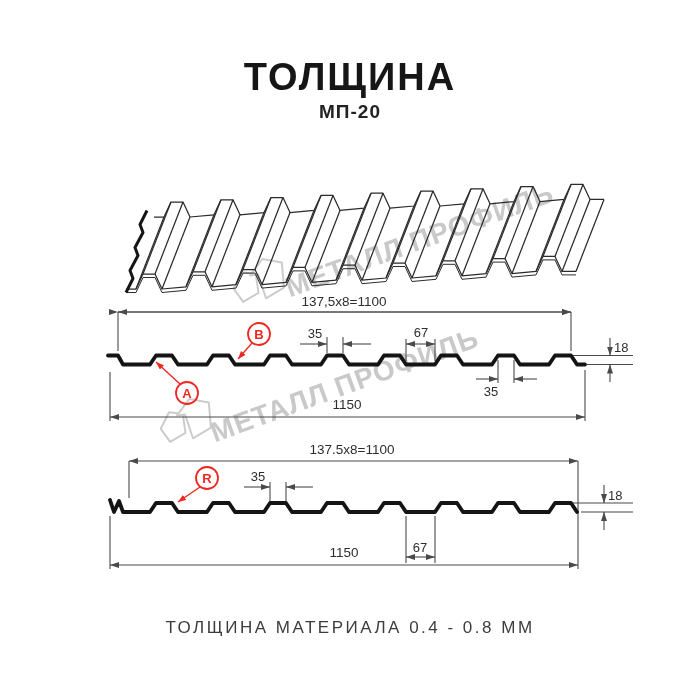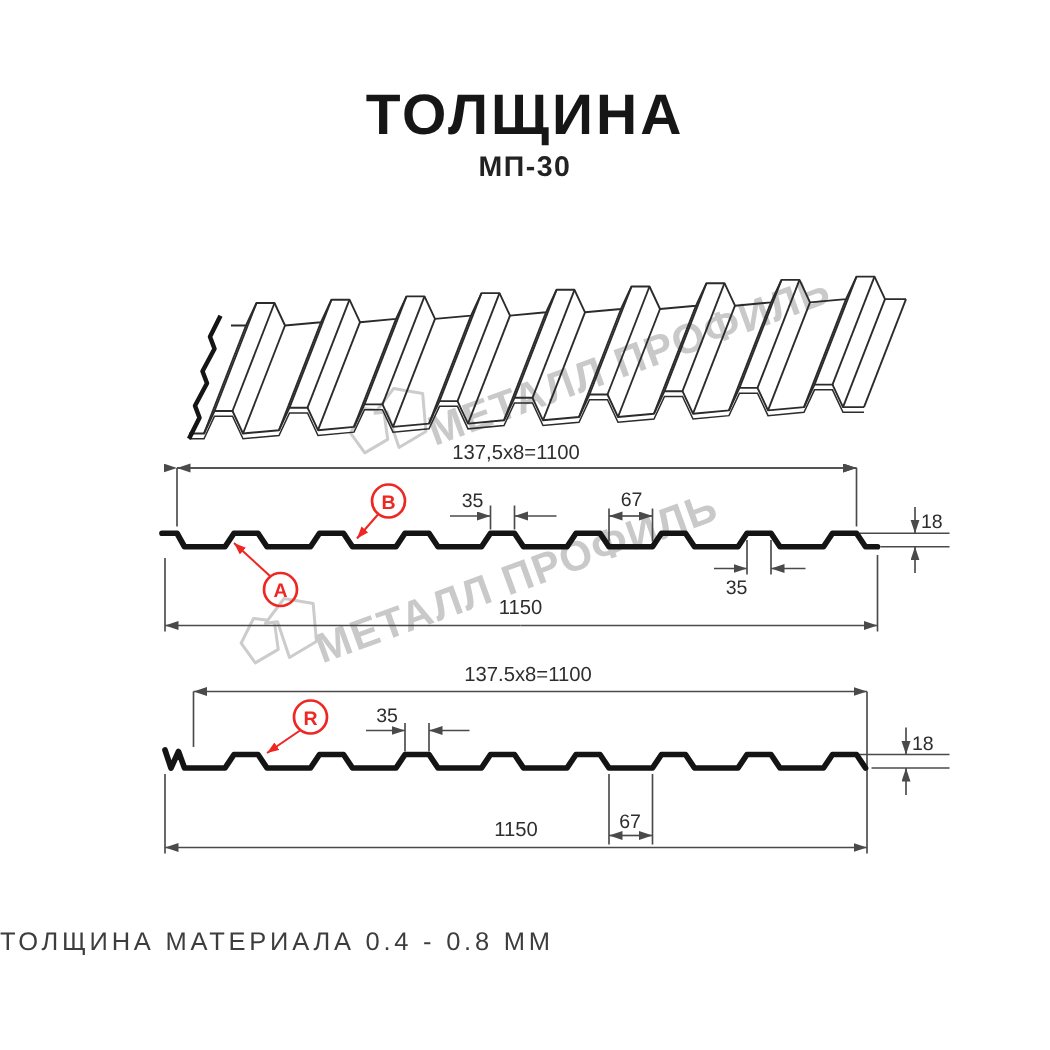--- a/index.html
+++ b/index.html
@@ -9,42 +9,42 @@
   }
   .page-title{
     position:absolute;left:0;top:56px;width:700px;text-align:center;
     font-size:38px;font-weight:bold;letter-spacing:2px;color:#161616;
   }
   .page-subtitle{
     position:absolute;left:0;top:101px;width:700px;text-align:center;
     font-size:19px;font-weight:bold;letter-spacing:1px;color:#222222;
   }
   .footer-note{
-    position:absolute;left:0;top:618px;width:700px;text-align:left;
+    position:absolute;left:0;top:618px;width:700px;text-align:center;
     font-size:17px;font-weight:500;letter-spacing:2.5px;color:#3d3d3d;
   }
   svg{position:absolute;left:0;top:0;}
   .dim-line{stroke:#4a4a4a;stroke-width:1.1;fill:none;}
   .dim-text{fill:#2e2e2e;font-size:13px;font-family:"Liberation Sans",sans-serif;}
   .dim-text-lg{fill:#2e2e2e;font-size:13.5px;font-family:"Liberation Sans",sans-serif;}
   .profile-path{stroke:#141414;stroke-width:3.8;fill:none;stroke-linejoin:round;stroke-linecap:round;}
   .sheet-line{stroke:#2b2b2b;stroke-width:1.25;fill:none;stroke-linejoin:round;}
   .sheet-thin{stroke:#2b2b2b;stroke-width:1;fill:none;}
   .cut-edge{stroke:#151515;stroke-width:3;fill:none;stroke-linejoin:round;}
   .red-circle{stroke:#ee2722;stroke-width:1.8;fill:none;}
   .red-letter{fill:#ee2722;font-size:13px;font-weight:bold;text-anchor:middle;font-family:"Liberation Sans",sans-serif;}
   .red-leader{stroke:#ee2722;stroke-width:1.4;fill:none;}
   .wm-text{fill:#c9c9c9;font-size:28px;font-weight:bold;letter-spacing:1px;font-family:"Liberation Sans",sans-serif;}
   .wm-logo{stroke:#cccccc;stroke-width:2;fill:#ffffff;stroke-linejoin:round;}
 </style>
 </head>
 <body>
 
 <div class="page-title">ТОЛЩИНА</div>
-<div class="page-subtitle">МП-30</div>
+<div class="page-subtitle">МП-20</div>
 
 <svg width="700" height="700" viewBox="0 0 700 700">
   <defs>
     <marker id="arr" markerWidth="10" markerHeight="8" refX="9" refY="3" orient="auto" markerUnits="userSpaceOnUse">
       <path d="M0,0 L9,3 L0,6 Z" fill="#4a4a4a"></path>
     </marker>
     <marker id="arr-red" markerWidth="9" markerHeight="8" refX="8" refY="3" orient="auto" markerUnits="userSpaceOnUse">
       <path d="M0,0 L8,3 L0,6 Z" fill="#ee2722"></path>
     </marker>
   </defs>

